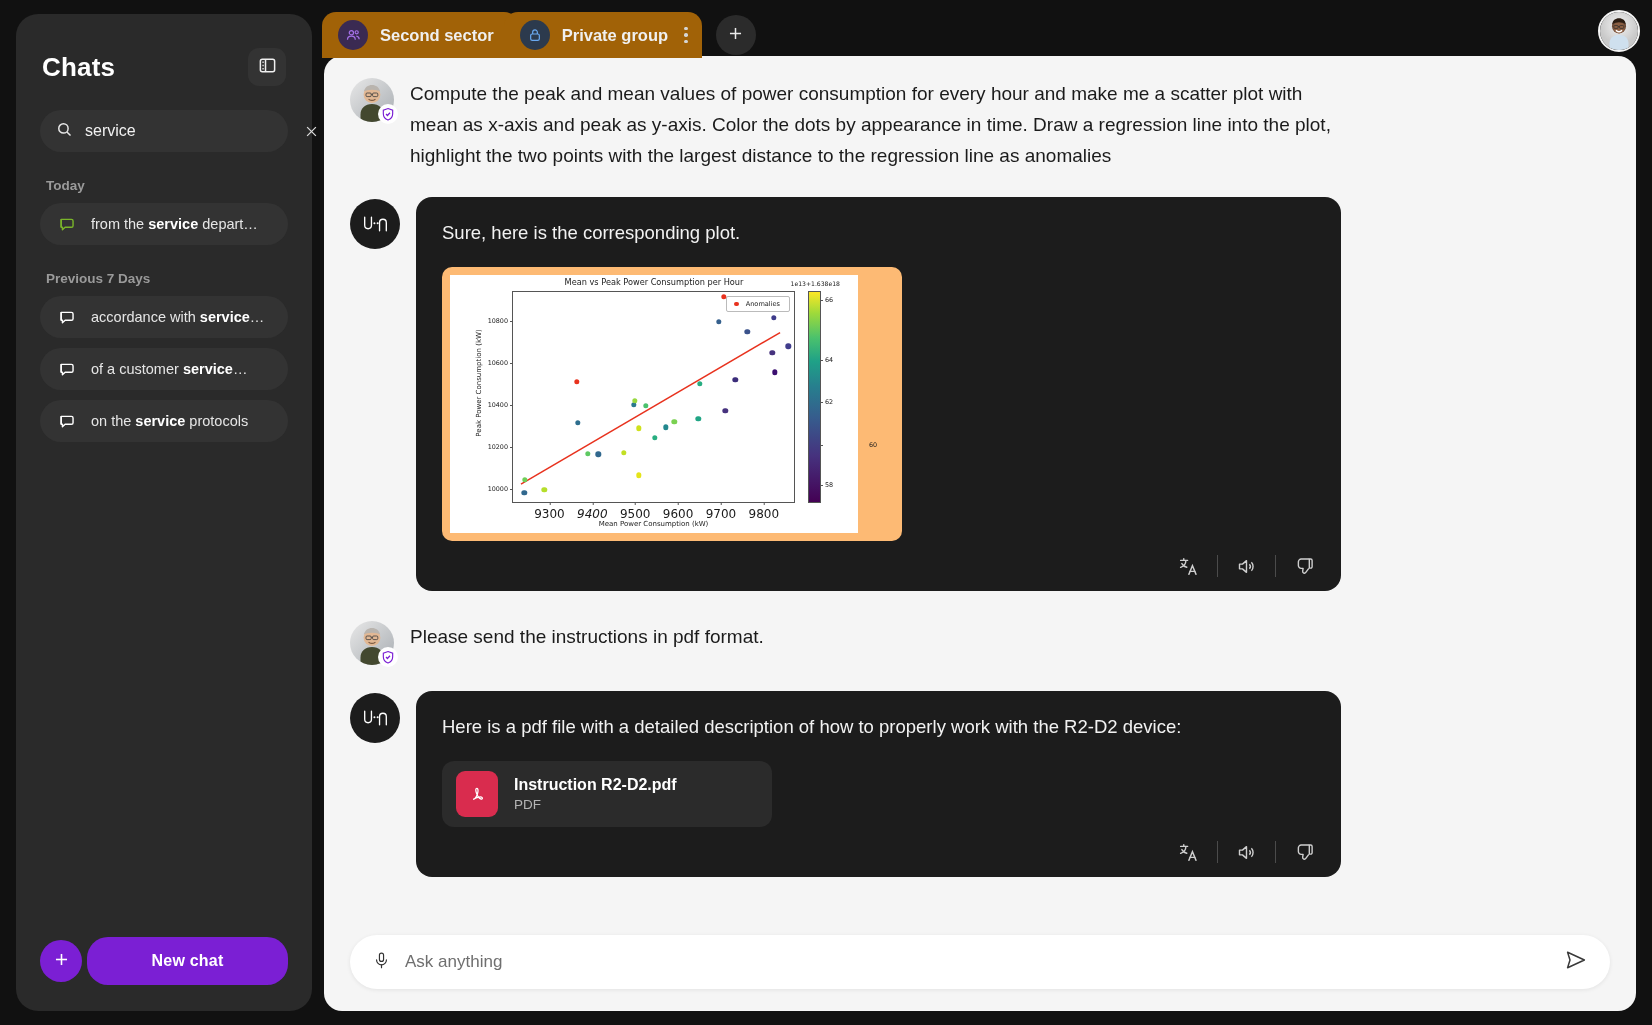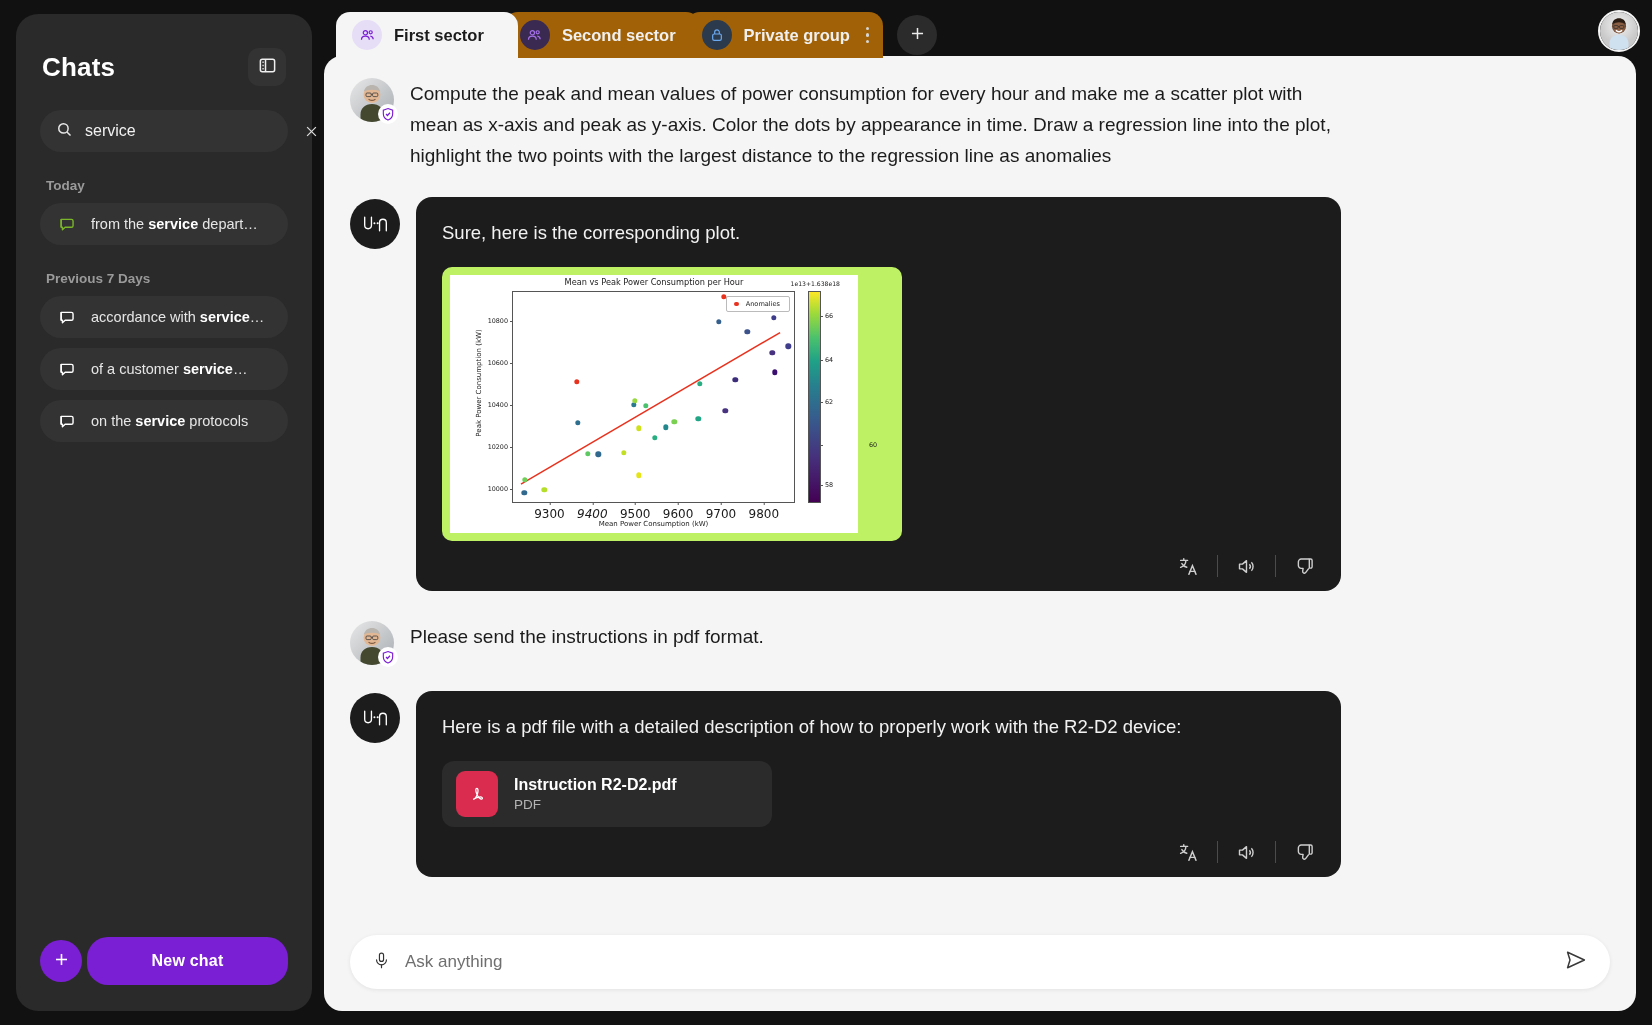--- a/index.html
+++ b/index.html
@@ -162,21 +162,21 @@
   }
   .bubble-text { font-size: 18.5px; line-height: 28px; }
   .actions {
     display: flex; align-items: center; justify-content: flex-end;
     gap: 18px; margin-top: 14px;
   }
   .actions .sep { width: 1px; height: 22px; background: #4b4b4b; }
   .act-ico { cursor: pointer; display:flex; align-items:center;}
 
   .plotcard {
-    background: #bef264; border-radius: 10px;
+    background: #fdba74; border-radius: 10px;
     width: 460px; padding: 8px;
     margin-top: 20px; margin-bottom: 6px;
   }
 
   .filecard {
     margin-top: 20px;
     width: 330px; height: 66px;
     background: #2b2b2b; border-radius: 12px;
     display: flex; align-items: center; gap: 16px;
     padding: 0 14px; cursor: pointer;
@@ -351,31 +351,20 @@
     </div>
     <div class="newchat-btn">
       <span>New chat</span>
     </div>
   </div>
 </div>
 
 <div id="main">
 
   <div id="tabbar">
-    <div class="tab active">
-      <span class="tab-ico lilac">
-        <svg width="17" height="17" viewBox="0 0 24 24" fill="none" stroke="#7b1fd4" stroke-width="1.7">
-          <circle cx="9" cy="8" r="3"></circle>
-            <circle cx="16.5" cy="7.5" r="2.2"></circle>
-          <path d="M3.5 18c0-3 2.6-5 5.5-5s5.5 2 5.5 5"></path>
-            <path d="M16 13c2.3.3 4 2 4 4.4"></path>
-        </svg>
-      </span>
-      <span class="tab-label">First sector</span>
-    </div>
 
     <div class="tab inactive">
       <span class="tab-ico plum">
         <svg width="17" height="17" viewBox="0 0 24 24" fill="none" stroke="#a571e8" stroke-width="1.7">
           <circle cx="9" cy="8" r="3"></circle>
             <circle cx="16.5" cy="7.5" r="2.2"></circle>
           <path d="M3.5 18c0-3 2.6-5 5.5-5s5.5 2 5.5 5"></path>
             <path d="M16 13c2.3.3 4 2 4 4.4"></path>
         </svg>
       </span>
@@ -523,21 +512,21 @@
                   <div class="xtick" style="left: 122.205px;">9500</div>
                   <div class="xtick" style="left: 165.083px;">9600</div>
                   <div class="xtick" style="left: 207.962px;">9700</div>
                   <div class="xtick" style="left: 250.841px;">9800</div>
                 </div>
               <div class="cbar" id="cbar">
                   <div class="cbtick" style="top: 193px;">58</div>
                   <div class="cbtick" style="top: 152.64px; padding-left: 44px;">60</div>
                   <div class="cbtick" style="top: 110.24px;">62</div>
                   <div class="cbtick" style="top: 67.84px;">64</div>
-                  <div class="cbtick" style="top: 24px;">66</div>
+                  <div class="cbtick" style="top: 8px;">66</div>
                 </div>
             </div>
           </div>
 
           <div class="actions">
             <span class="act-ico">
               <svg width="21" height="21" viewBox="0 0 24 24" fill="none" stroke="#cfcfcf" stroke-width="1.6" stroke-linecap="round">
                 <path d="M3 5h8M6.6 3.2v1.8M9 5c0 3.8-2.6 6.6-6 8"></path>
                   <path d="M4.4 8.6c1.3 2.2 3.3 3.6 5.6 4.3"></path>
                 <path d="M12.4 21l4.1-10 4.1 10"></path>

